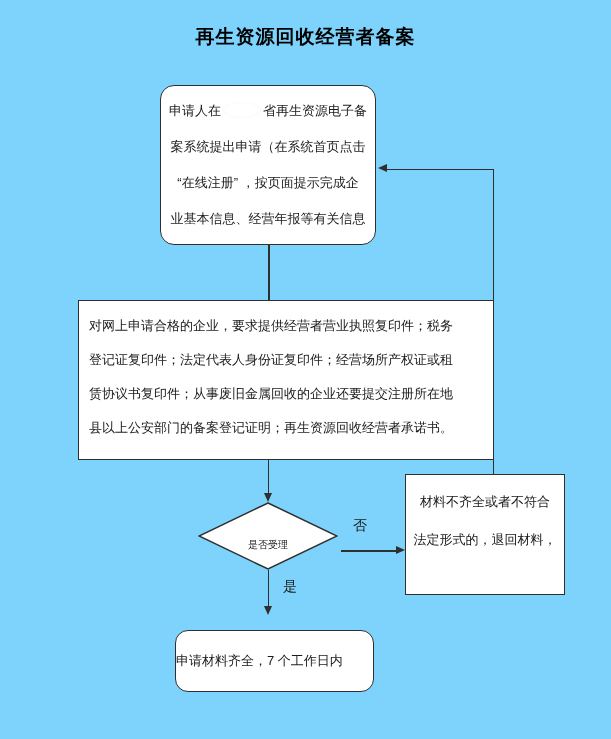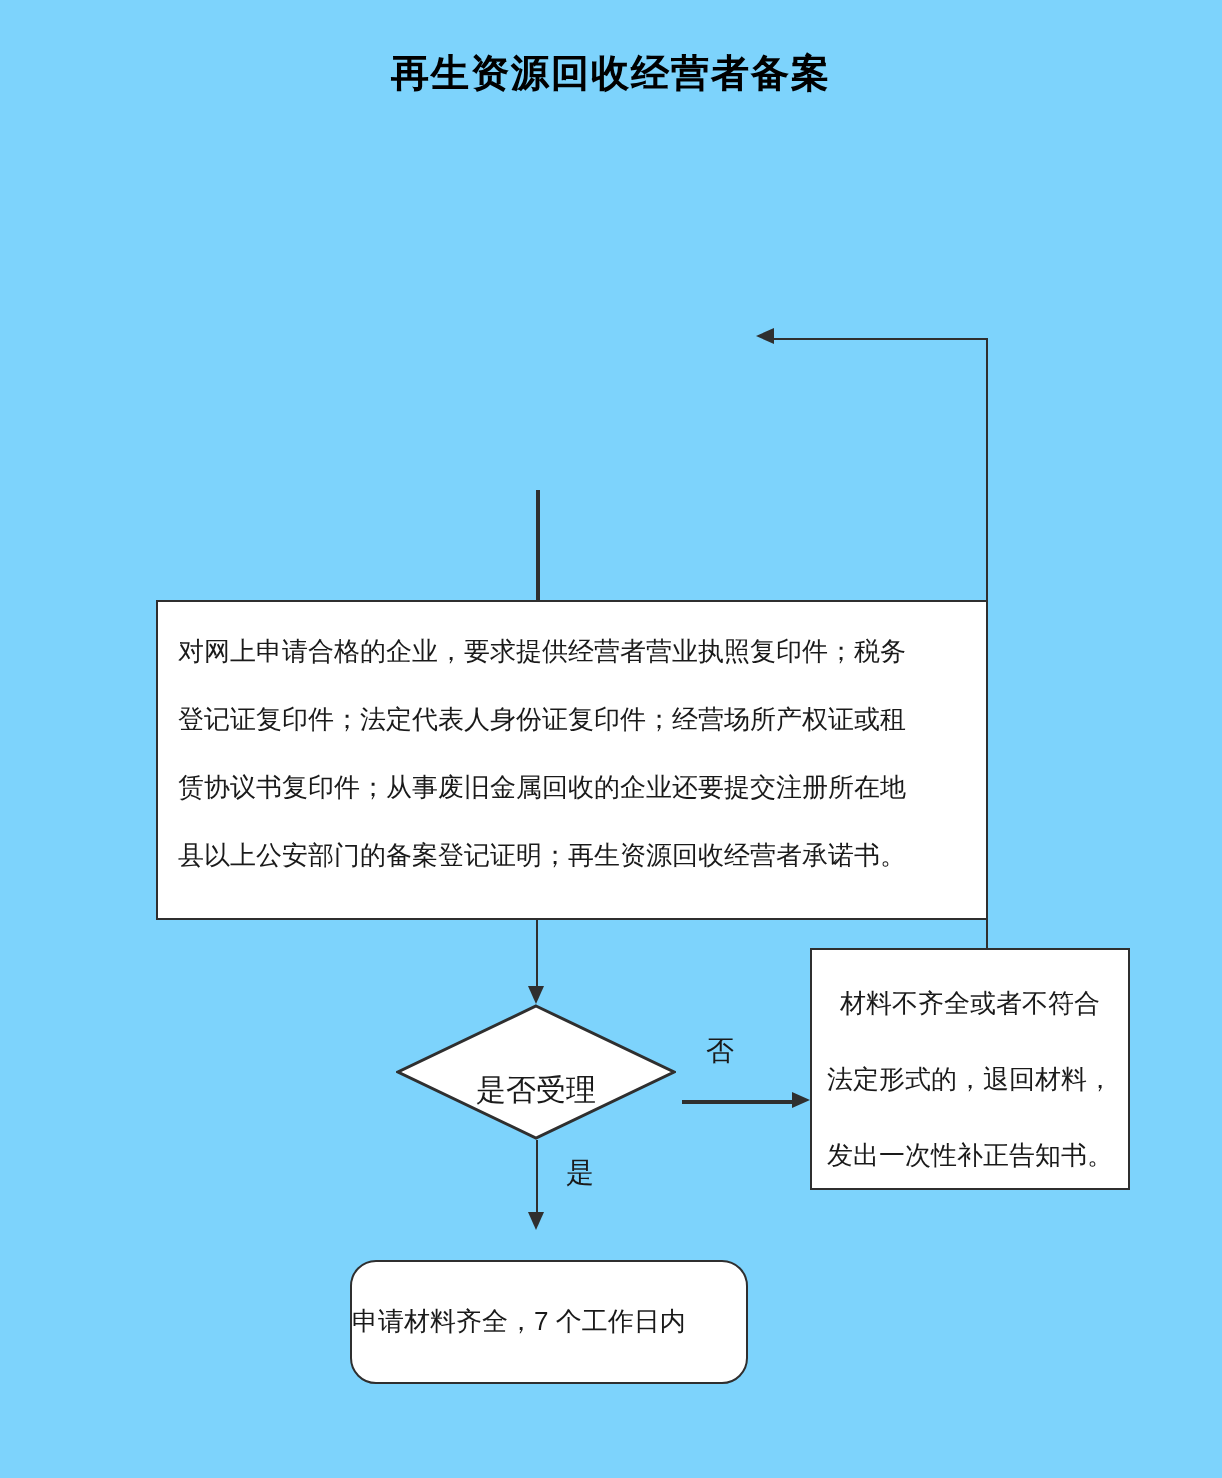--- a/index.html
+++ b/index.html
@@ -68,21 +68,21 @@
   }
   .diamond-wrap svg { position: absolute; left: 0; top: 0; }
   .diamond-label {
     position: absolute;
     left: 0; top: 0;
     width: 100%; height: 100%;
     display: flex;
     align-items: center;
     justify-content: center;
     padding-top: 18px;
-    font-size: 15px;
+    font-size: 10px;
   }
   .line { position: absolute; background: #2f2f2f; }
   .vline { width: 1.5px; }
   .hline { height: 1.5px; }
   .conn-start-review   { left: 268px;   top: 245px;   height: 55px; }
   .conn-review-decision{ left: 267.5px; top: 460px;   height: 34px; }
   .conn-decision-accept{ left: 267.5px; top: 570px;   height: 37px; }
   .conn-no-h           { left: 341px;   top: 550px;   width: 56px; }
   .conn-feedback-v     { left: 492.5px; top: 169px;   height: 305px; }
   .conn-feedback-h     { left: 386px;   top: 168.5px; width: 107px; }
@@ -118,20 +118,26 @@
     margin: 0 1px;
   }
 </style>
 </head>
 <body>
 
 <div class="canvas">
 
   <div class="title">再生资源回收经营者备案</div>
 
+  <div class="node rounded start-node">
+    <div class="ln"><span>申请人在</span><span class="redact"></span><span>省再生资源电子备</span></div>
+    <div class="ln">案系统提出申请（在系统首页点击</div>
+    <div class="ln">“在线注册” ，按页面提示完成企</div>
+    <div class="ln">业基本信息、经营年报等有关信息</div>
+  </div>
 
   <div class="line vline conn-start-review"></div>
 
   <div class="node review-node">
     <div class="ln">对网上申请合格的企业，要求提供经营者营业执照复印件；税务</div>
     <div class="ln">登记证复印件；法定代表人身份证复印件；经营场所产权证或租</div>
     <div class="ln">赁协议书复印件；从事废旧金属回收的企业还要提交注册所在地</div>
     <div class="ln">县以上公安部门的备案登记证明；再生资源回收经营者承诺书。</div>
   </div>
 
@@ -145,21 +151,20 @@
     <div class="diamond-label">是否受理</div>
   </div>
 
   <div class="edge-label label-no">否</div>
   <div class="line hline conn-no-h"></div>
   <div class="arrowhead ah-right ah-no"></div>
 
   <div class="node reject-node">
     <div class="ln">材料不齐全或者不符合</div>
     <div class="ln">法定形式的，退回材料，</div>
-    <div class="ln">发出一次性补正告知书。</div>
   </div>
 
   <div class="line vline conn-feedback-v"></div>
   <div class="line hline conn-feedback-h"></div>
   <div class="arrowhead ah-left ah-back"></div>
 
   <div class="edge-label label-yes">是</div>
   <div class="line vline conn-decision-accept"></div>
   <div class="arrowhead ah-down ah-decision-accept"></div>
 

